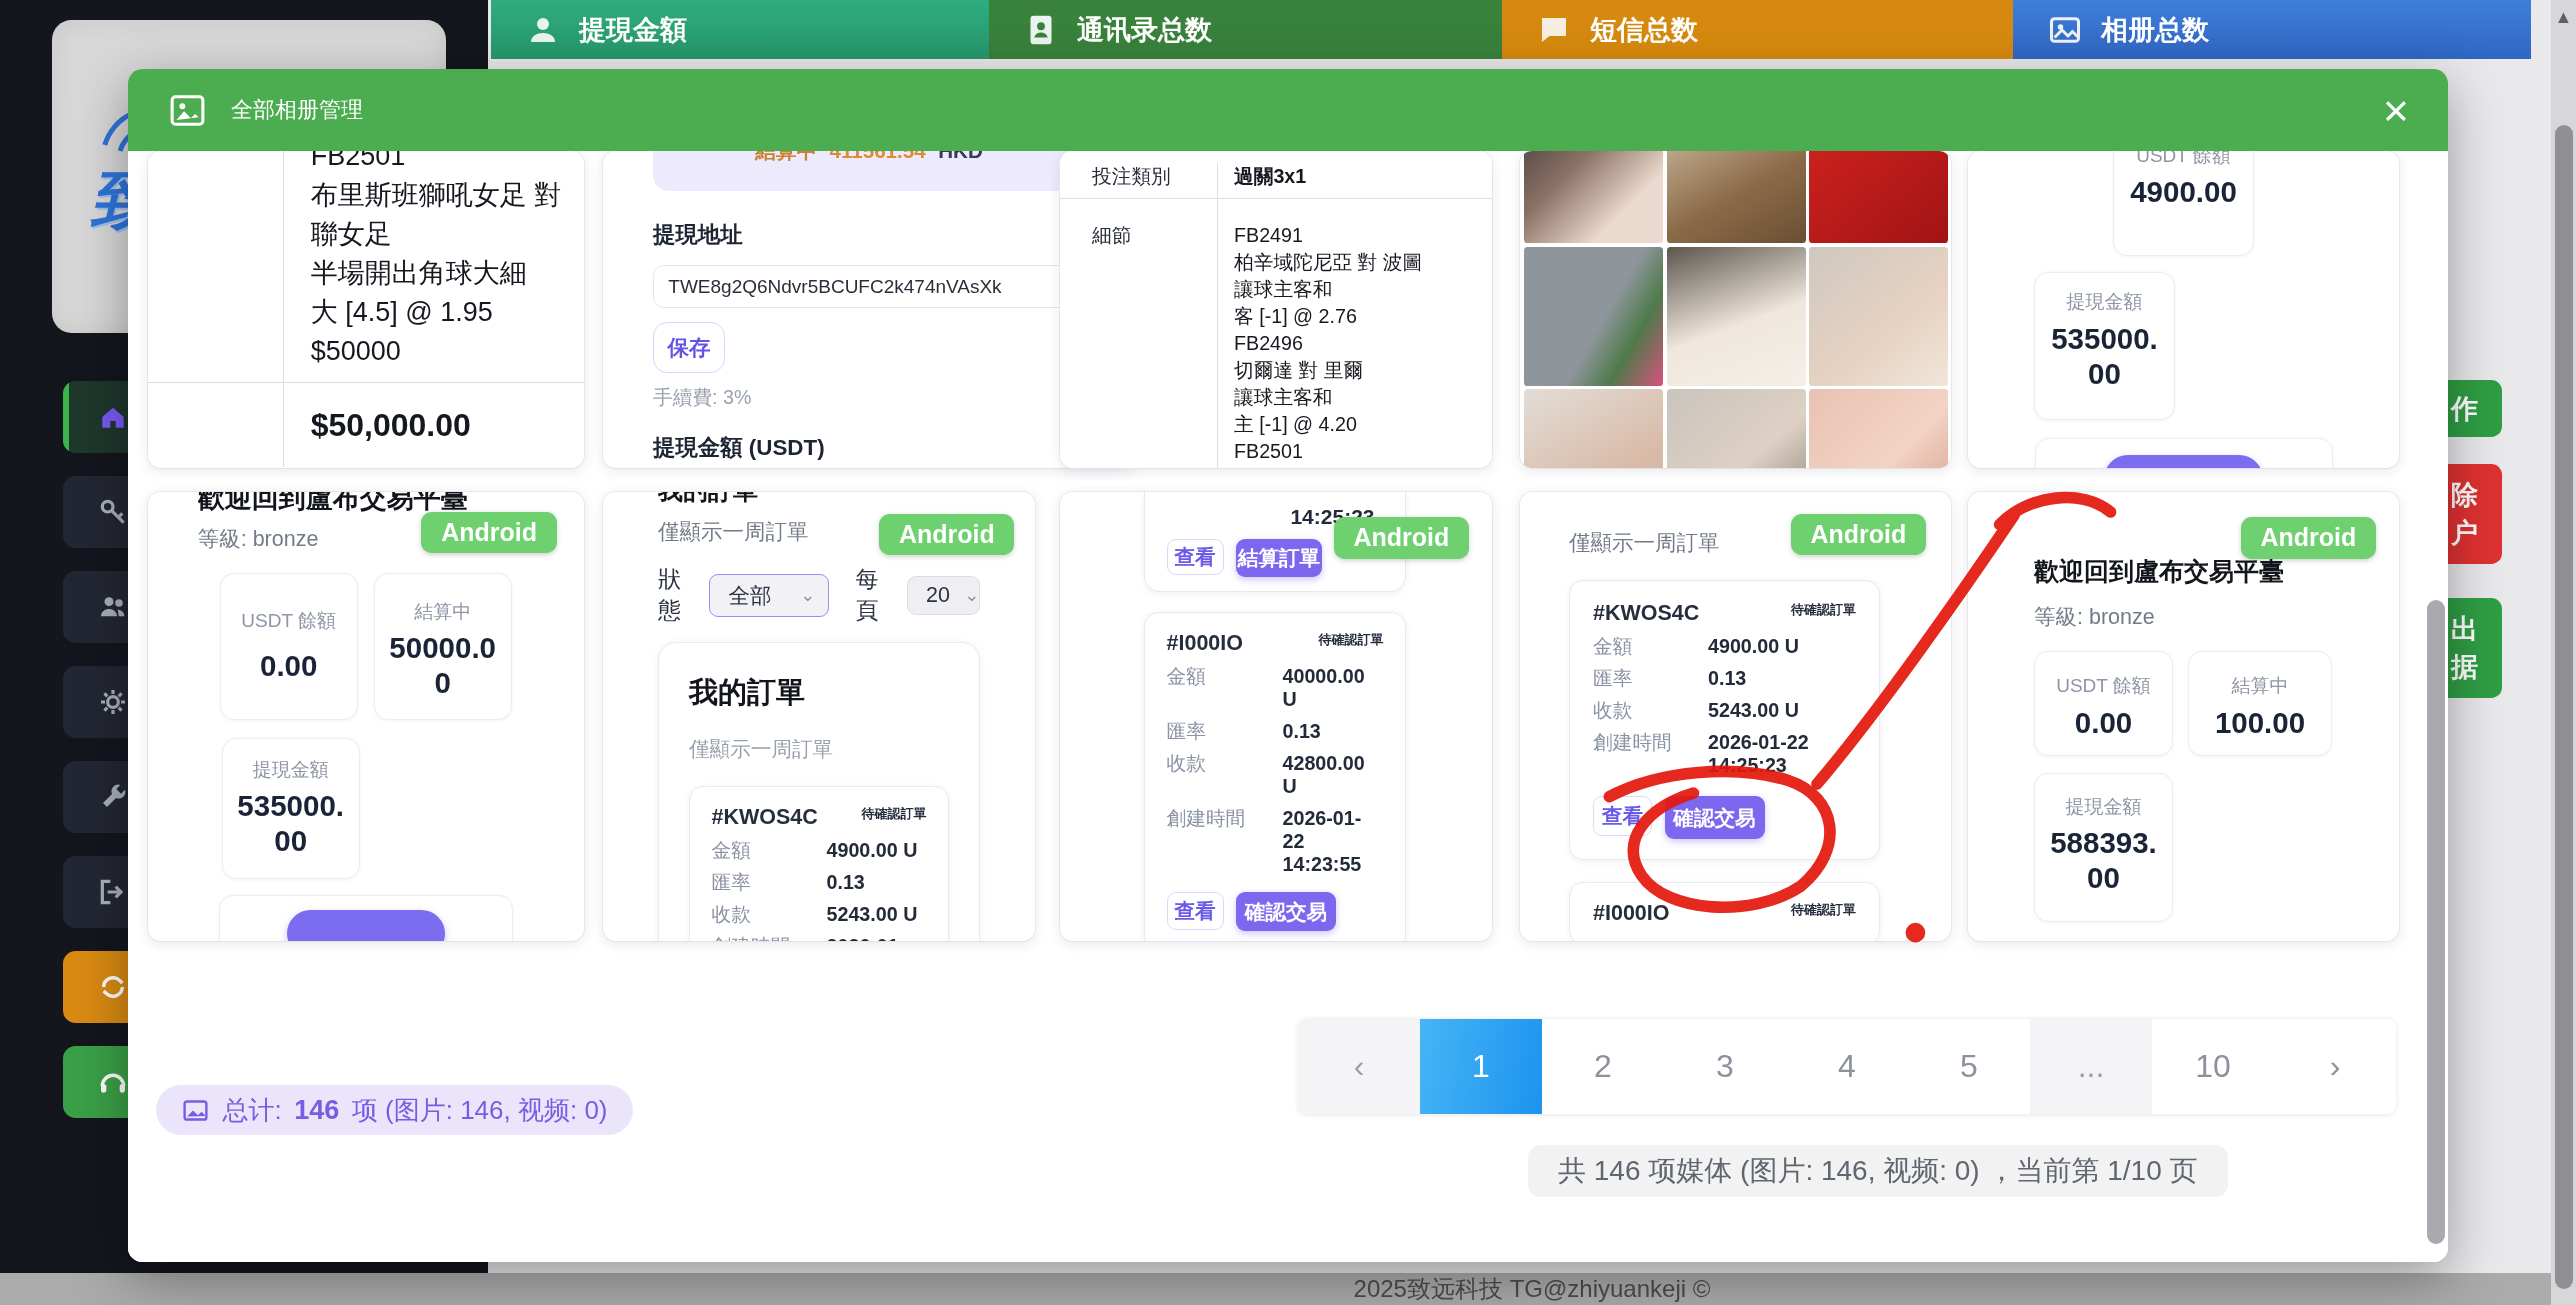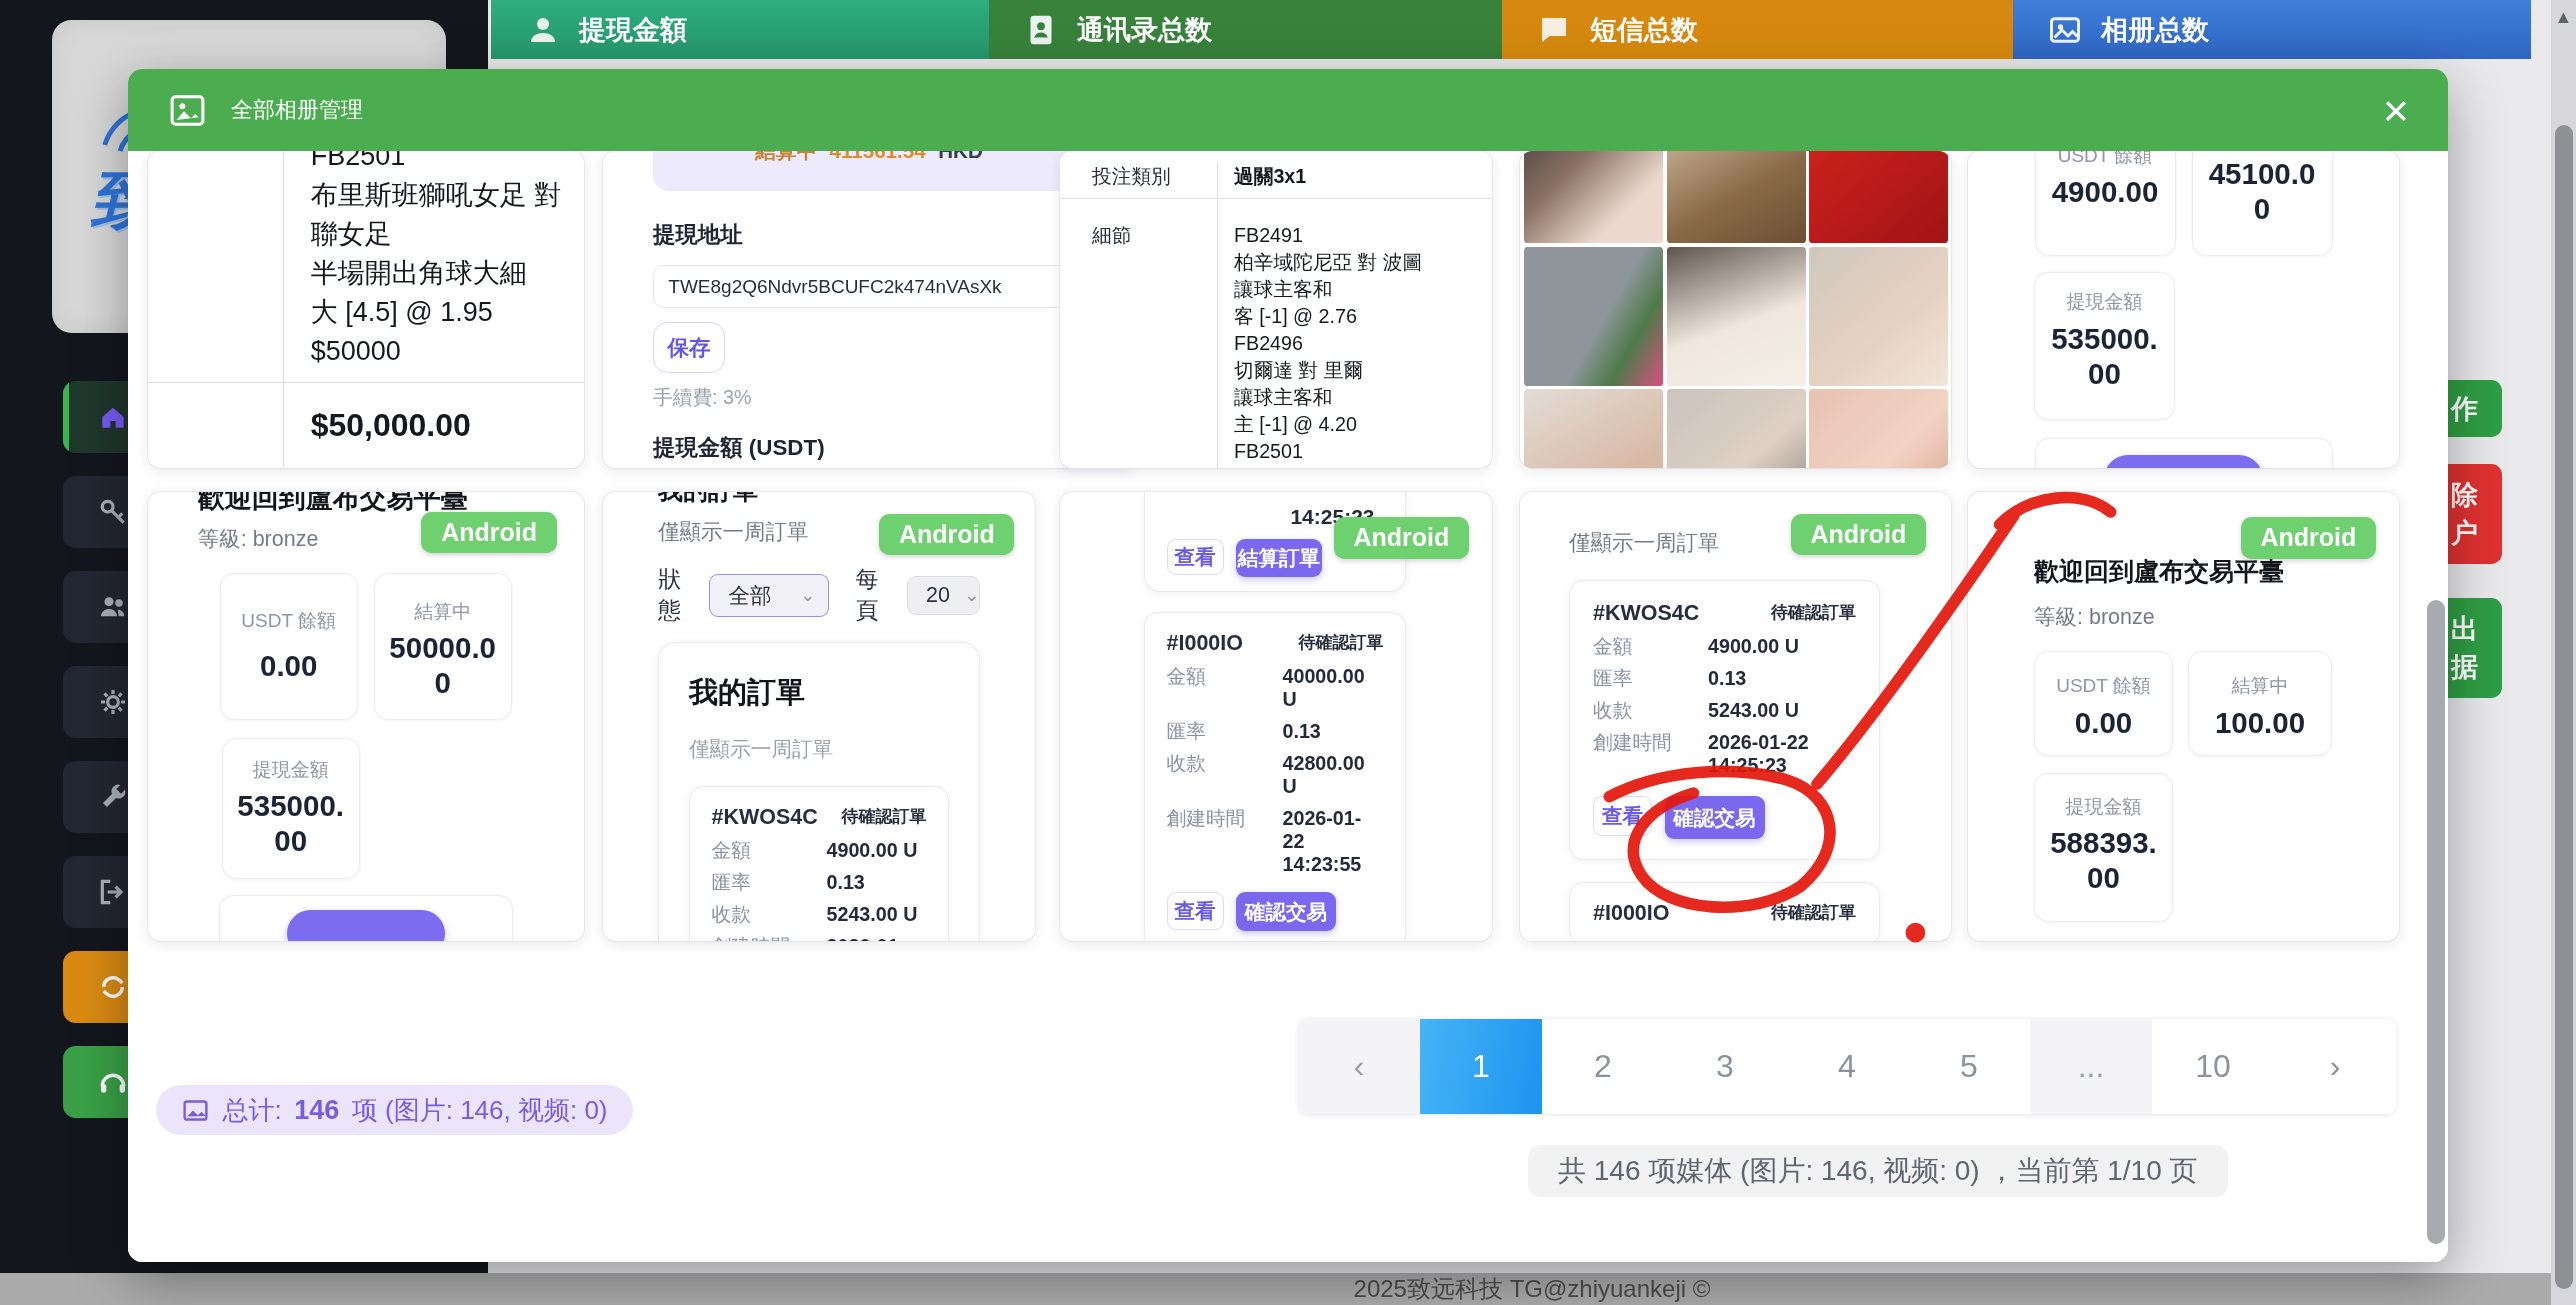--- a/index.html
+++ b/index.html
@@ -78,21 +78,21 @@
   .boxrow{display:flex;justify-content:center;gap:16px;}
   .pillcard{background:#fff;border:0.9px solid #ececf4;border-radius:14.3px;box-shadow:0 0.9px 3.6px rgba(0,0,0,.05);}
   .ppill{margin:14.3px auto 0;width:159px;height:48px;border-radius:24px;background:#7c6cf0;box-shadow:0 3.6px 9px rgba(120,100,240,.4);}
   
   .ptitle{font-size:25px;font-weight:bold;color:#12151c;}
   .plevel{font-size:21.5px;color:#737b89;}
   .abadge{position:absolute;background:#6ed06e;color:#fff;font-size:25px;font-weight:bold;padding:6.3px 19.7px;border-radius:10.7px;box-shadow:0 1.8px 5.4px rgba(0,0,0,.18);z-index:3;}
   
   .ocard{background:#fff;border:0.9px solid #e8e8f0;border-radius:14.3px;box-shadow:0 1.8px 7.2px rgba(40,40,80,.06);box-sizing:border-box;padding:18px 21.5px;}
   .ochead{display:flex;justify-content:space-between;font-weight:bold;color:#262e3e;}
-  .ocid{font-size:21.5px;} .ocst{font-size:17px;}
+  .ocid{font-size:21.5px;} .ocst{font-size:13px;}
   .orow{display:flex;font-size:19.7px;line-height:23px;margin-top:9px;}
   .olb{color:#8a93a3;flex:0 0 115px;}
   .ova{font-weight:bold;color:#232b3a;width:125px;overflow-wrap:break-word;}
   .narrow .olb{flex:0 0 116px;} .narrow .ova{width:100px;}
   .btnrow{display:flex;gap:12.5px;margin-top:16px;}
   .bghost{border:1.8px solid #ddd8f8;color:#6a5ae8;background:#fff;border-radius:9px;font-weight:bold;font-size:20.6px;display:inline-flex;align-items:center;justify-content:center;cursor:pointer;}
   .bfill{background:#7b68ee;color:#fff;border-radius:9px;font-weight:bold;font-size:20.6px;display:inline-flex;align-items:center;justify-content:center;box-shadow:0 2.7px 7.2px rgba(120,100,240,.35);cursor:pointer;}
   
   .selbox{height:43px;box-sizing:border-box;background:#f2f2f6;border:1.8px solid #9b8cf4;border-radius:9px;display:flex;align-items:center;padding:0 12.5px 0 18px;font-size:21.5px;color:#2a3242;gap:23px;cursor:pointer;}
   .selbox.plain{border:0.9px solid #dcdce4;background:#efeff3;height:39px;gap:14.3px;}
@@ -309,23 +309,20 @@
         <div class="ph"></div>
         <div class="ph"></div>
       </div>
     </div>
 
     <div class="cell" style="left:1840px;top:0;width:431px;height:317px;">
       <div class="boxrow" style="margin-top:-18px;">
         <div class="sbox" style="width:141px;height:123px;">
           <div class="lb">USDT 餘額</div>
           <div class="va">4900.00</div>
-        </div>
-        <div class="sbox" style="width:141px;height:123px;">
-          <div class="va" style="padding-top:12.5px;">45100.00</div>
         </div>
       </div>
       <div class="boxrow" style="margin-top:16px;justify-content:flex-start;padding-left:66px;">
         <div class="sbox" style="width:141px;height:148px;">
           <div class="lb" style="padding-top:7.2px;">提現金額</div>
           <div class="va">535000.00</div>
         </div>
       </div>
       <div class="pillcard" style="margin:18px auto 0;width:296px;height:107px;">
         <div class="ppill" style="margin-top:16px;"></div>

